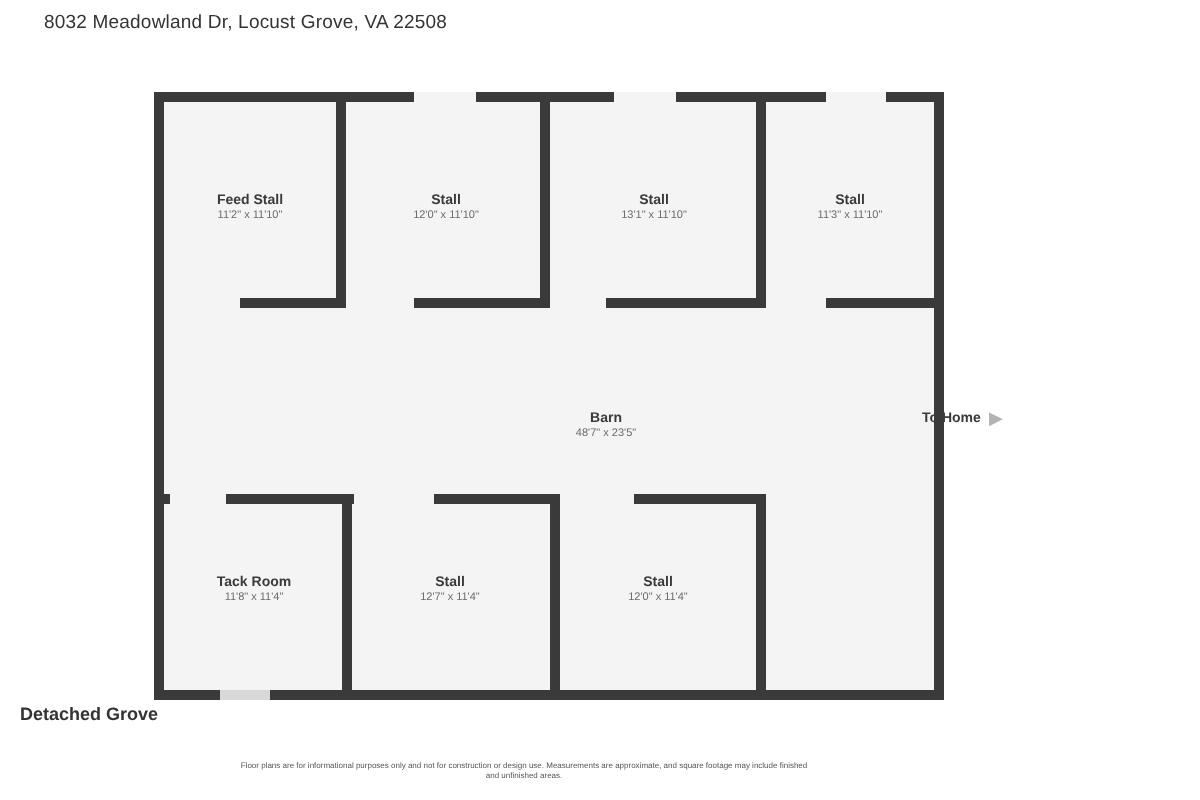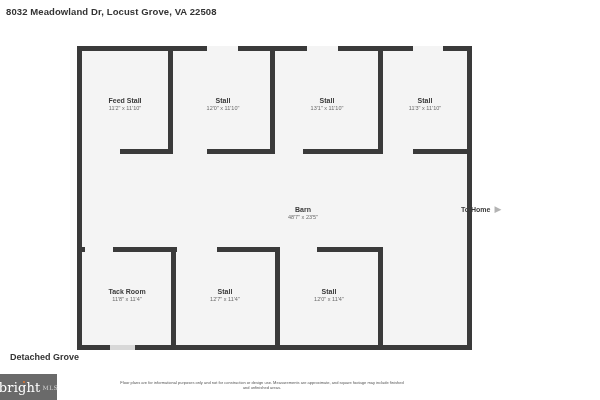--- a/index.html
+++ b/index.html
@@ -1,19 +1,19 @@
 <!DOCTYPE html>
 <html><head>
 <meta charset="utf-8">
 <style>
   * { margin:0; padding:0; box-sizing:border-box; }
   html,body { width:600px; height:400px; background:#fff; font-family:"Liberation Sans", sans-serif; overflow:hidden; }
   .page { position:relative; width:600px; height:400px; background:#ffffff; }
 
-  .title { position:absolute; left:6px; top:6px; font-size:9.5px; font-weight:bold; color:#333; letter-spacing:.1px; }
+  .title { position:absolute; left:22px; top:6px; font-size:9.5px; font-weight:normal; color:#333; letter-spacing:.1px; }
 
   
   .plan { position:absolute; left:77px; top:46px; width:395px; height:304px; background:#f4f4f4; }
   .w { position:absolute; background:#3a3a3a; }
   .win { position:absolute; background:#d8d8d8; }
 
   .room { position:absolute; transform:translate(-50%,-50%); text-align:center; white-space:nowrap; }
   .rname { font-size:7px; font-weight:bold; color:#3a3a3a; }
   .rdims { font-size:5.5px; color:#6a6a6a; margin-top:1px; }
 
@@ -104,20 +104,16 @@
     </div>
   </div>
 
   <div class="tohome">
     <span class="txt">To Home</span>
     <span class="arr">▶</span>
   </div>
 
   <div class="caption">Detached Grove</div>
 
-  <div class="logo">
-    <span class="b"><span>bright</span><span class="dot"></span></span>
-    <span class="mls">MLS</span>
-  </div>
 
   <div class="disclaimer">Floor plans are for informational purposes only and not for construction or design use. Measurements are approximate, and square footage may include finished and unfinished areas.</div>
 
 </div>
 
 </body></html>

